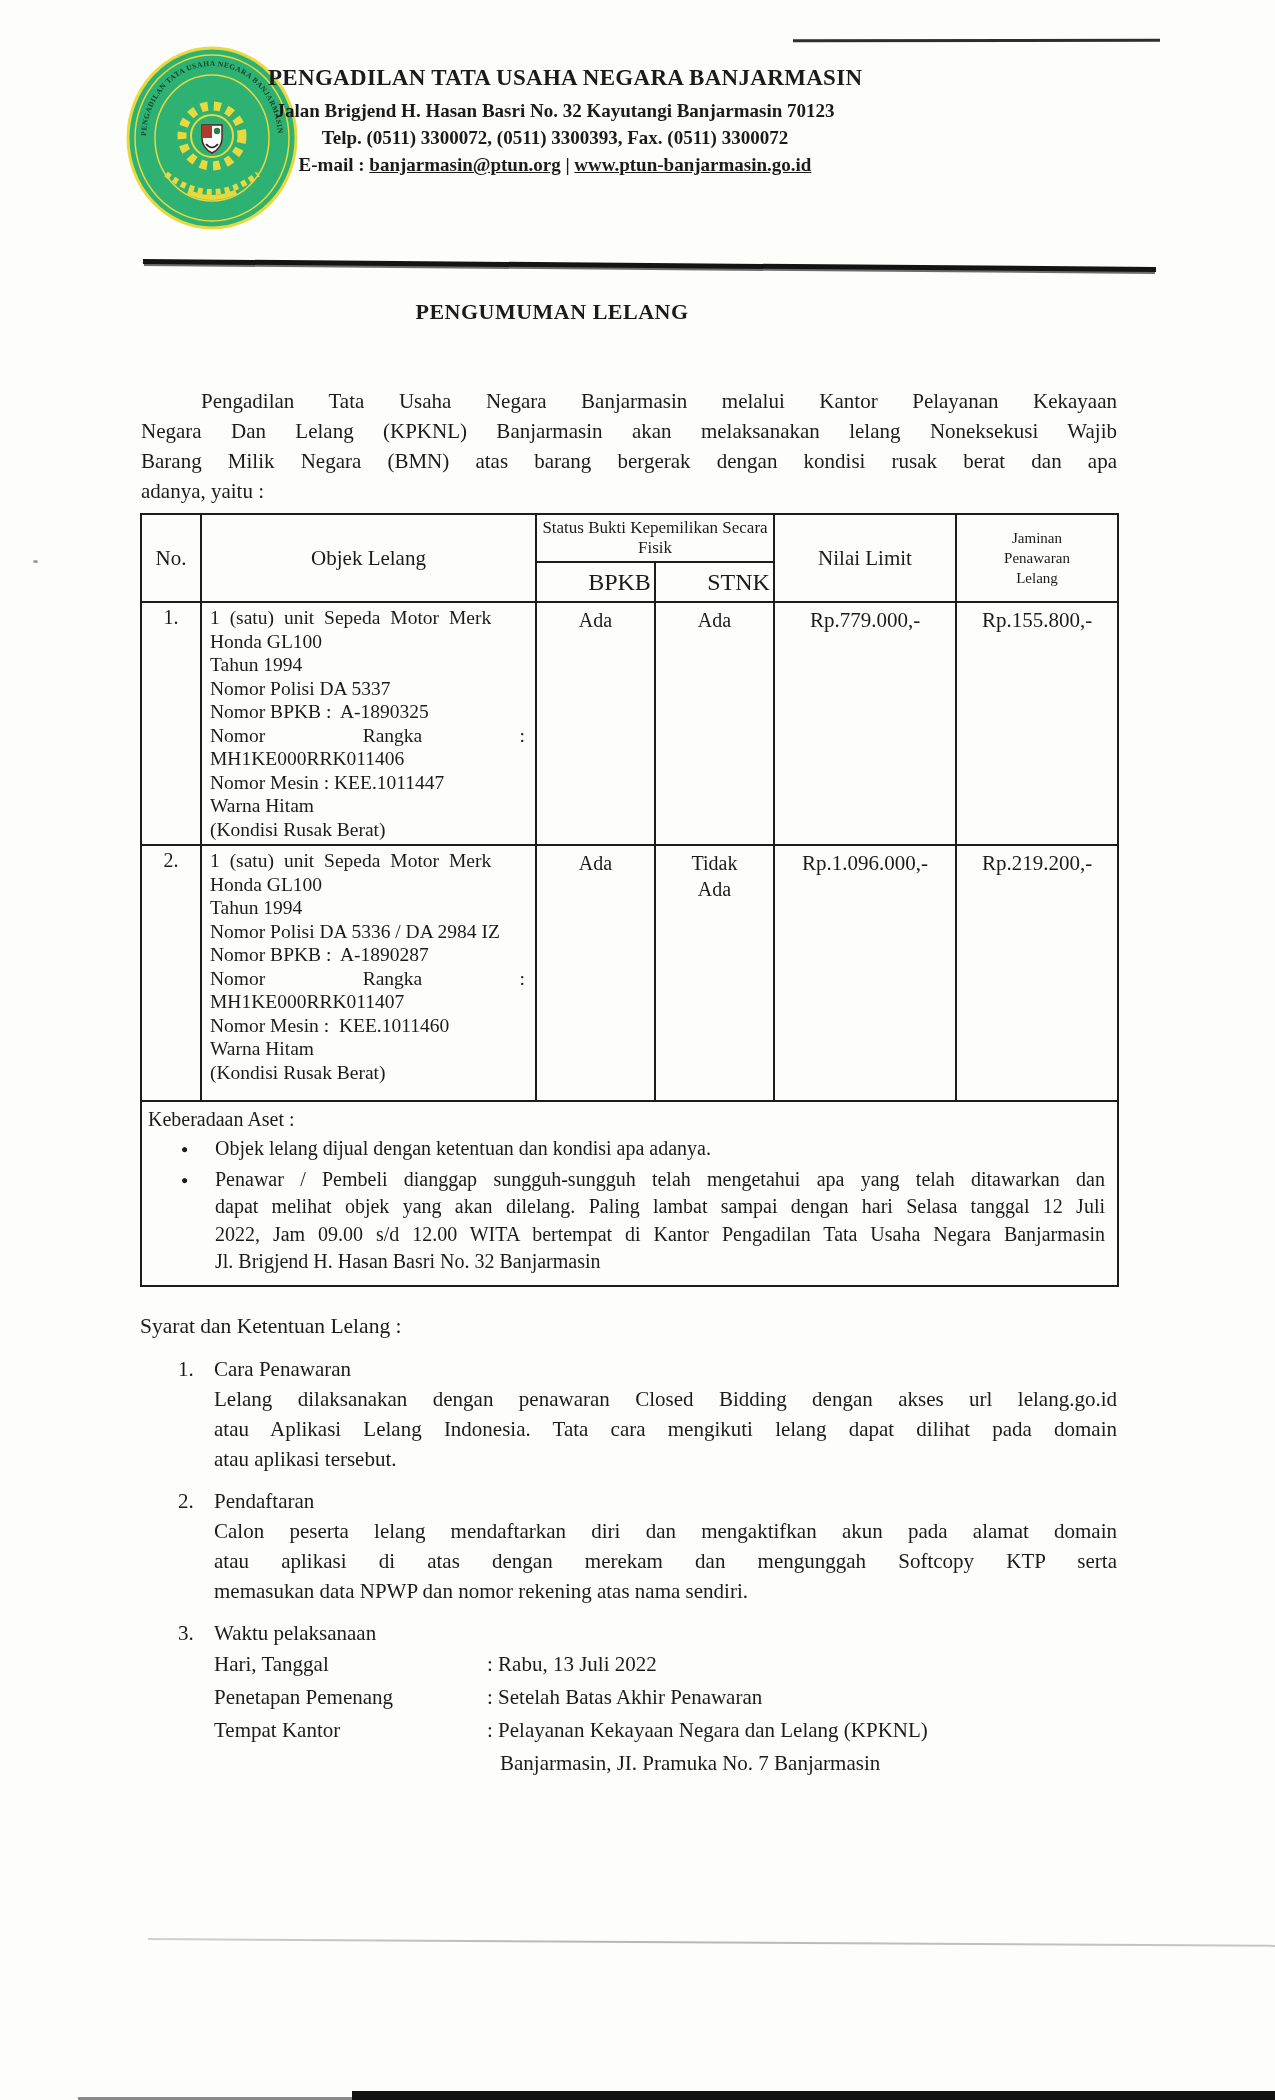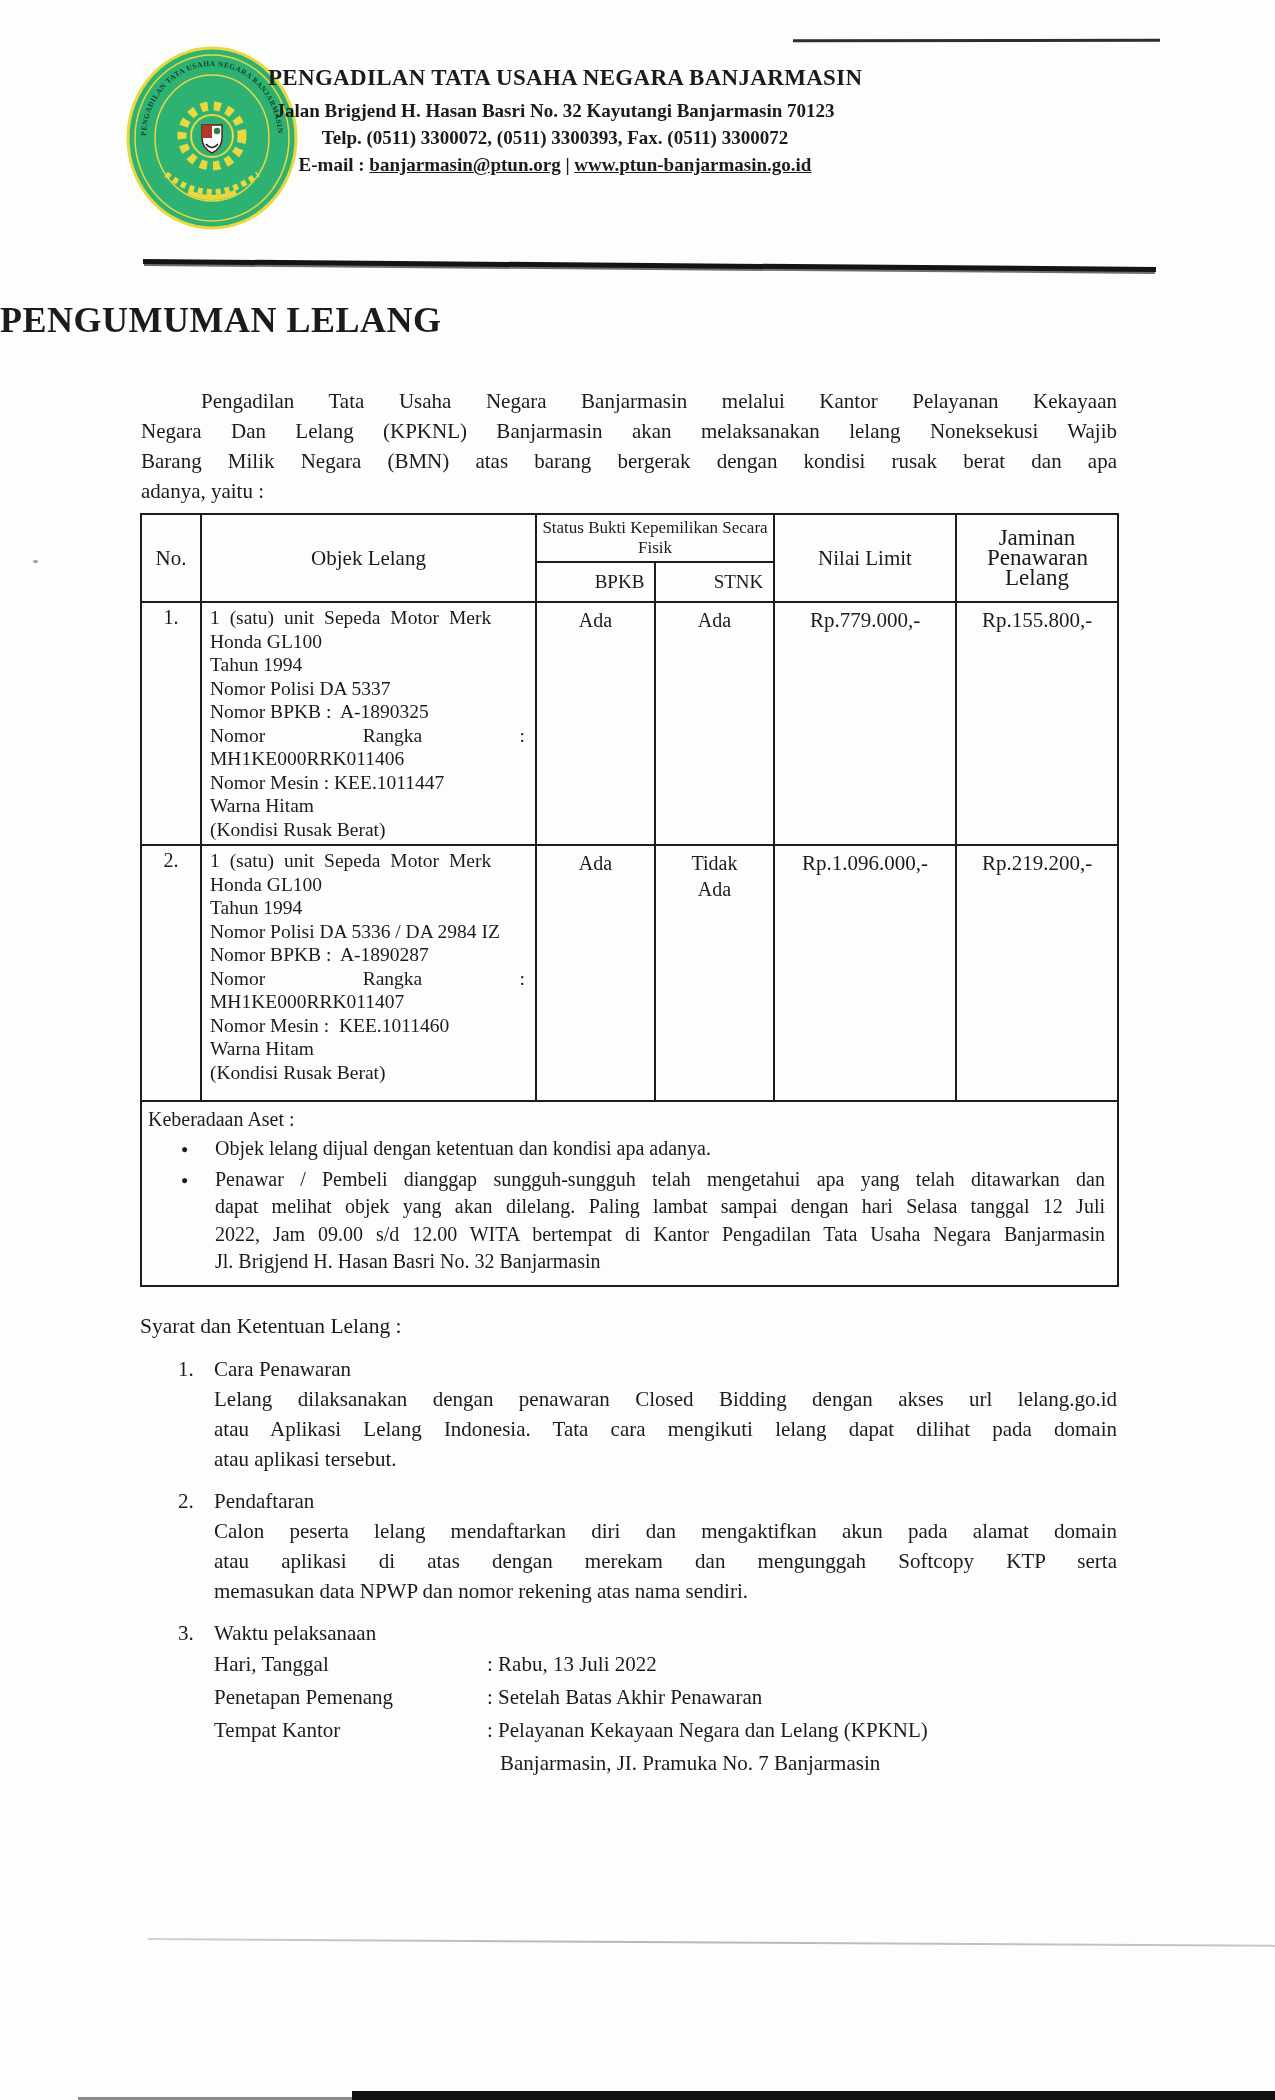--- a/index.html
+++ b/index.html
@@ -18,32 +18,32 @@
   .artifact-bottom-left { position:absolute; bottom:0; left:78px; width:274px; height:3px; background:#8a8a8a; }
   
   .seal { position:absolute; top:46px; left:126px; width:172px; height:184px; }
   .header-text { position:absolute; top:64px; left:268px; width:574px; text-align:center; font-weight:bold; }
   .org-name { font-size:23px; line-height:28px; letter-spacing:.3px; margin-bottom:5px; white-space:nowrap; }
   .hline { font-size:19px; line-height:27px; white-space:nowrap; }
   .ul { text-decoration:underline; }
   .rule { position:absolute; top:259px; left:143px; width:1013px; height:5px; background:#141414;
     transform:rotate(0.45deg); transform-origin:left center; box-shadow:0 3px 0 -1px #6d6d6d; }
   
-  .doc-title { position:absolute; top:299px; left:0; width:1104px; text-align:left;
-    font-size:36px; font-weight:bold; letter-spacing:.5px; }
+  .doc-title { position:absolute; top:299px; left:0; width:1104px; text-align:center;
+    font-size:22px; font-weight:bold; letter-spacing:.5px; }
   .intro { position:absolute; top:386px; left:141px; width:976px; font-size:21px; line-height:30px; }
   .jl { text-align:justify; text-align-last:justify; }
   .indent { text-indent:60px; }
   
   table.lelang { position:absolute; top:513px; left:140px; width:977px; border-collapse:collapse; table-layout:fixed; }
   table.lelang th, table.lelang td { border:2px solid #1d1d1d; font-weight:normal; }
   th.h-main { font-size:21px; }
   th.h-status { font-size:17px; line-height:20px; padding:3px 2px; height:42px; }
-  th.h-sub { font-size:19px; height:40px;padding-left:48px; }
-  th.h-jaminan { font-size:23px; line-height:20px;margin-top:25px; }
+  th.h-sub { font-size:24px; height:40px;padding-left:48px; }
+  th.h-jaminan { font-size:15px; line-height:20px;margin-top:25px; }
   .jaminan-inner { width:100px; margin:0 auto; }
   td.c-no { vertical-align:top; text-align:center; font-size:20px; padding-top:3px; }
   td.c-objek { vertical-align:top; padding:3px 10px 3px 8px; font-size:19.5px; line-height:23.5px; }
   .objek-line { white-space:pre-wrap; }
   .stretch { word-spacing:5px; }
   .rangka-line { display:flex; justify-content:space-between; }
   td.c-mid { vertical-align:top; text-align:center; font-size:20px; line-height:26px; padding-top:4px; }
   .narrow { width:58px; margin:0 auto; }
   td.c-money { vertical-align:top; text-align:center; font-size:21px; padding-top:5px; }
   td.c-footer { vertical-align:top; padding:4px 12px 6px 6px; height:160px; }

